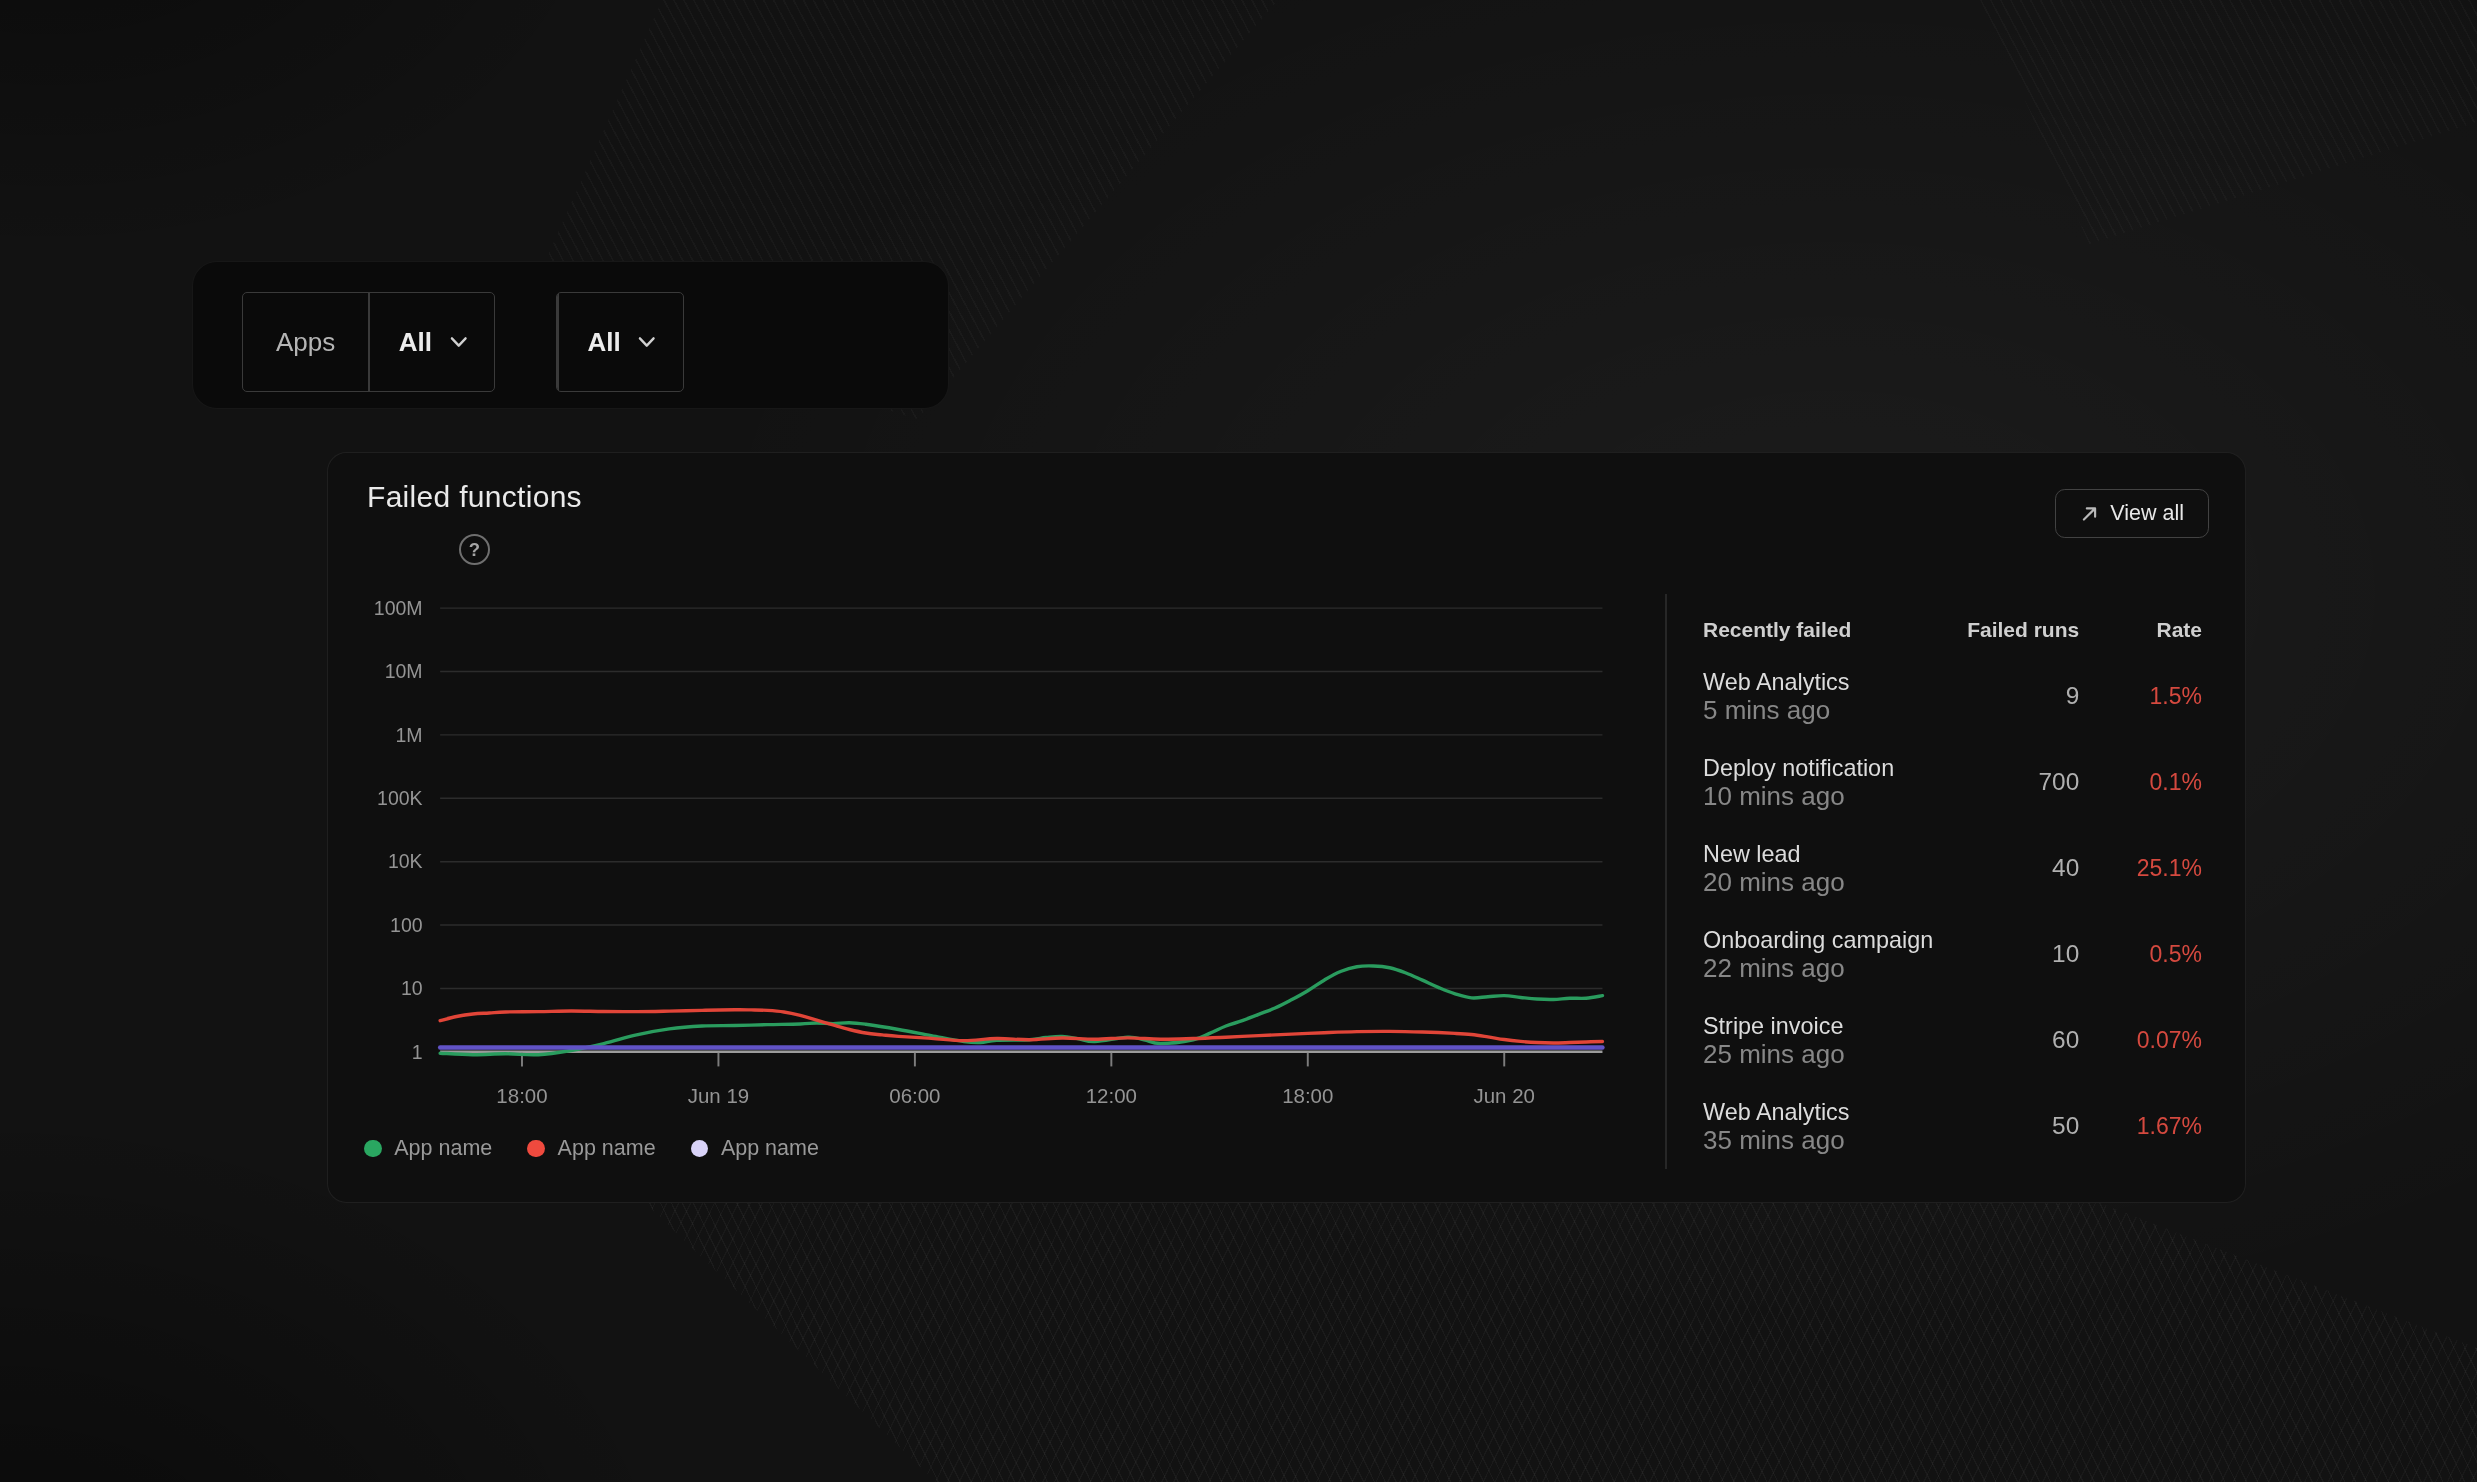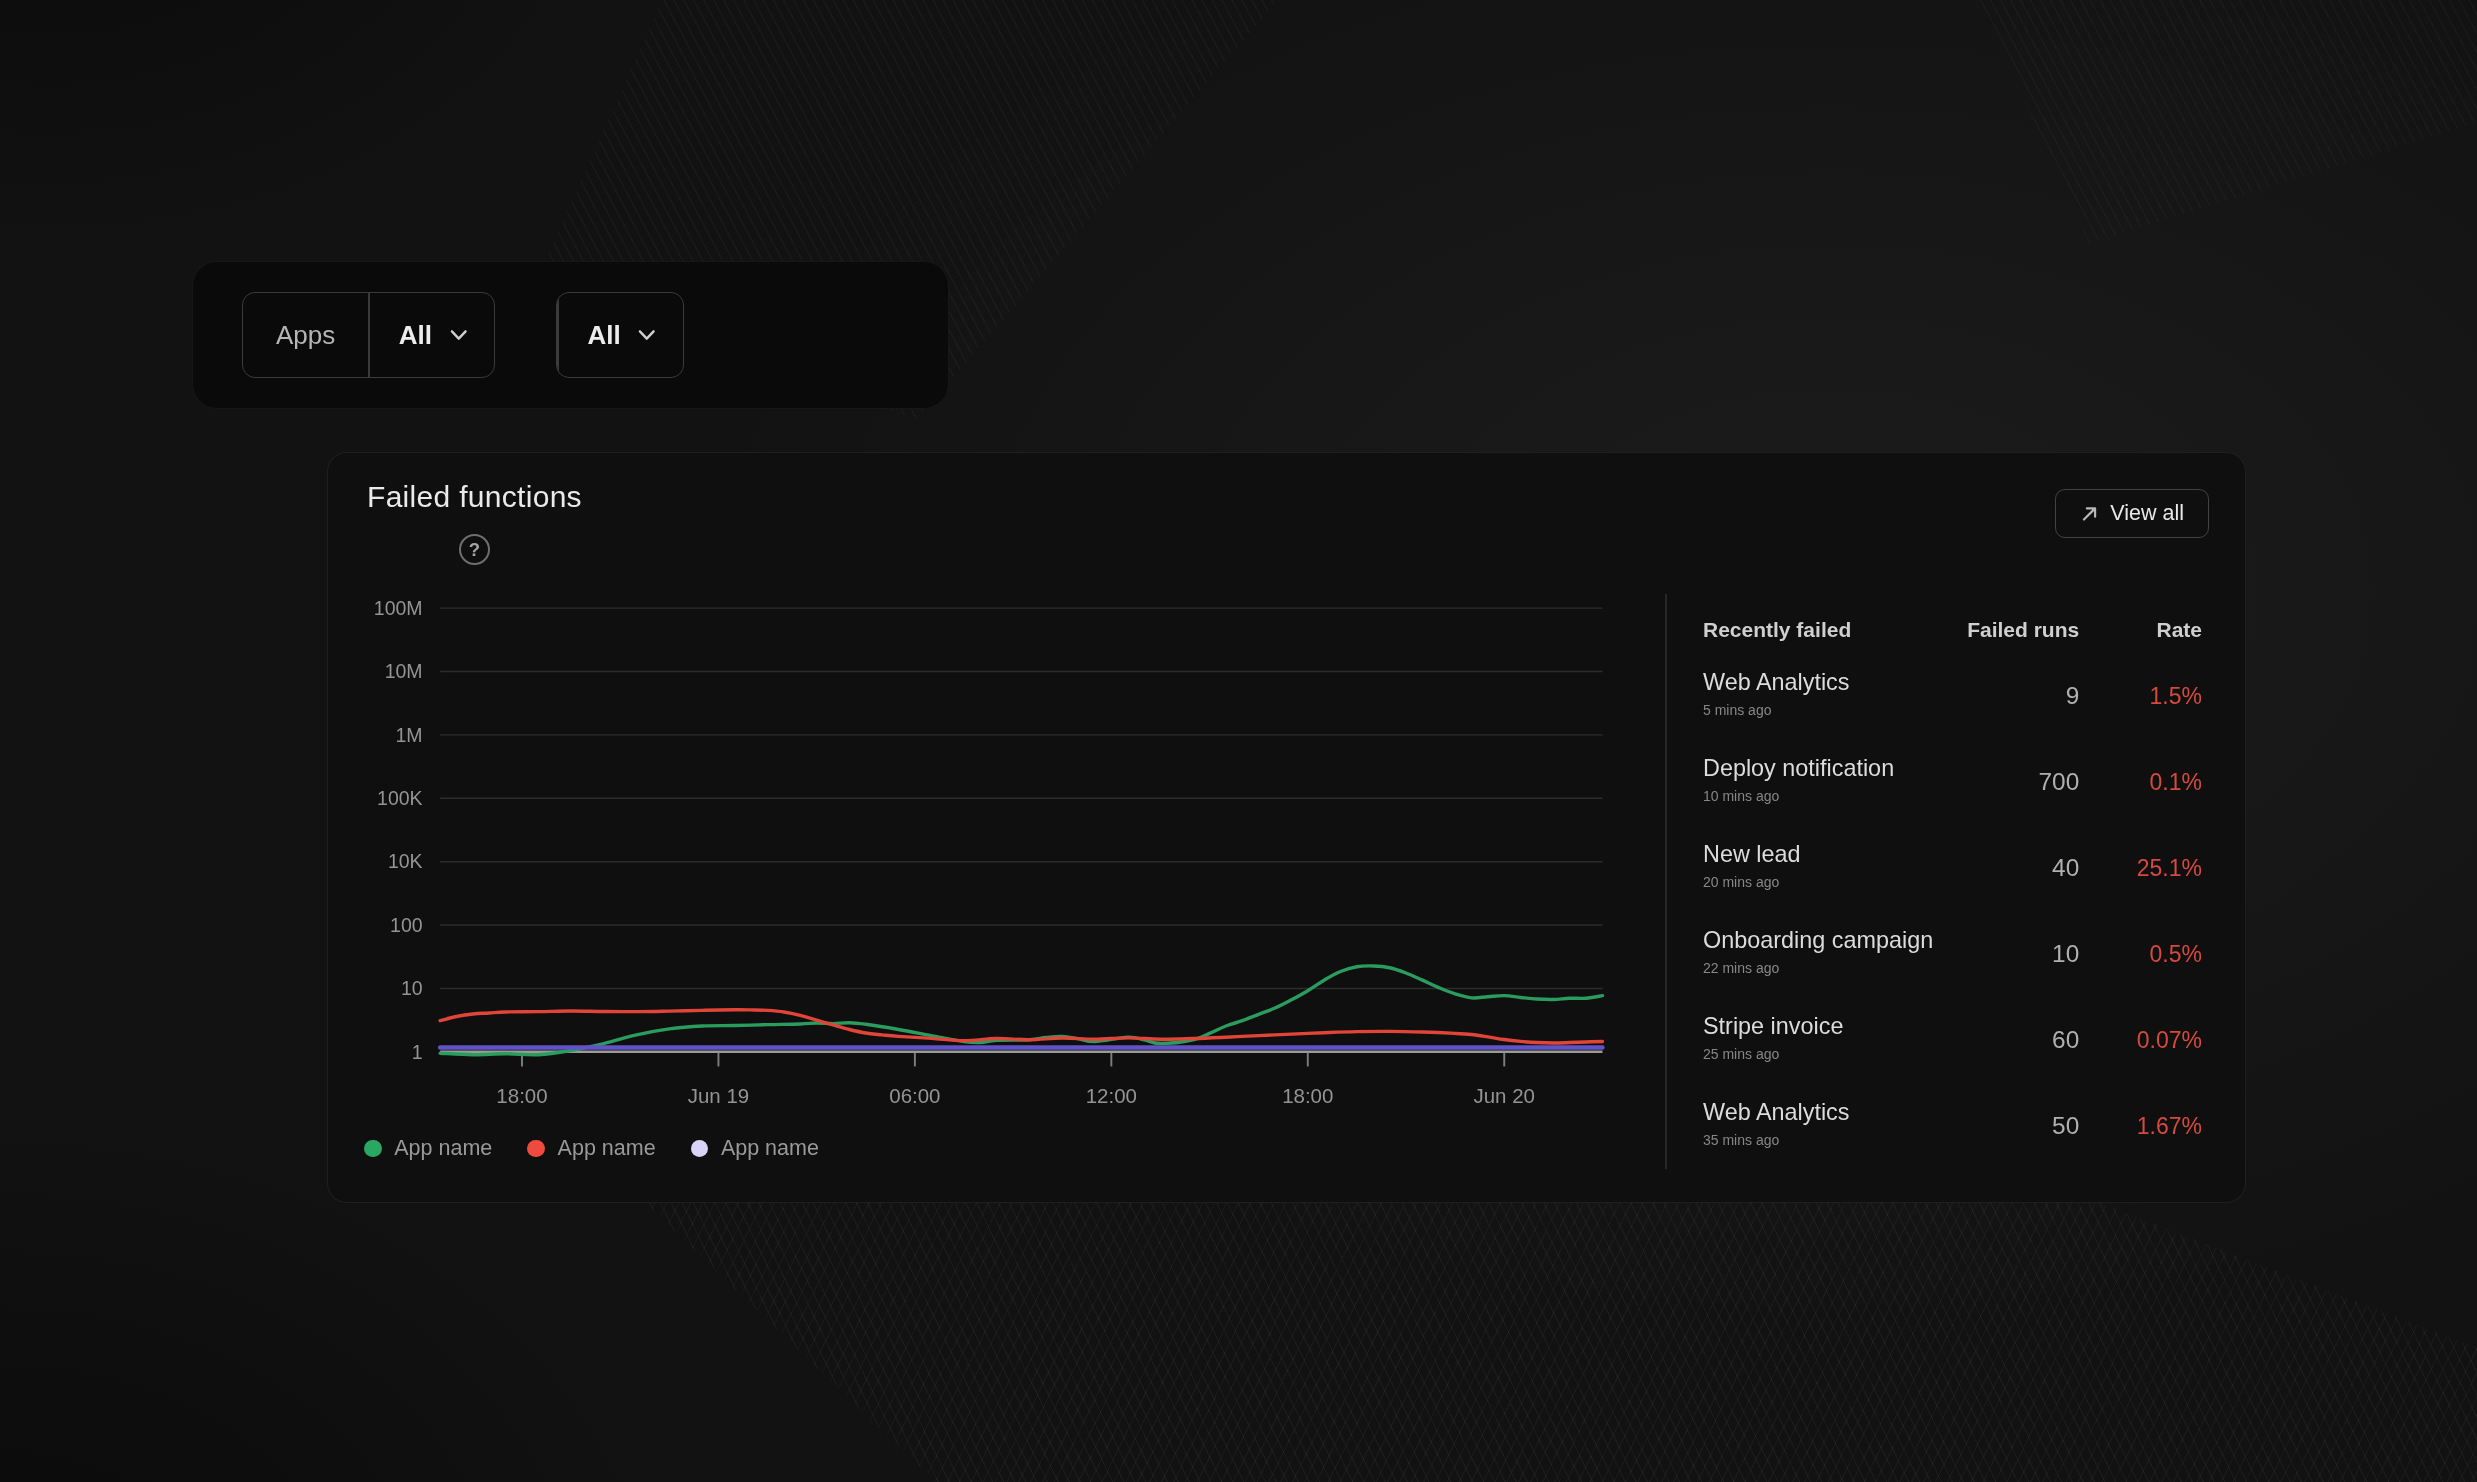--- a/index.html
+++ b/index.html
@@ -37,22 +37,22 @@
       repeating-linear-gradient(116deg, rgba(255,255,255,0.045) 0 1.2px, transparent 1.2px 10.7px);
     clip-path:polygon(644px 0px, 2097px 0px, 2477px 146px, 2477px 280px, 936px 280px);
     opacity:.8;
   }
   
   .filter-bar {
     position:absolute; left:192px; top:261px; width:757px; height:148px;
     background:#0a0a0a; border:1px solid rgba(255,255,255,0.055); border-radius:25px;
   }
   .filter-group {
-    position:absolute; top:30px; height:86px; display:flex; align-items:stretch;
-    border:1.5px solid #3a3a3a; border-radius:13px; overflow:hidden;
+    position:absolute; top:30px; height:100px; display:flex; align-items:stretch;
+    border:1.5px solid #3a3a3a; border-radius:5px; overflow:hidden;
   }
   .filter-group.g0 { left:49px; }
   .filter-group.g1 { left:363px; }
   .seg-label {
     display:flex; align-items:center; padding:0 33px;
     color:#b5b5b5; font-size:26px;
   }
   .seg-divider { width:1.5px; background:#3a3a3a; }
   .seg-value {
     display:flex; align-items:center; gap:15.6px; padding:0 25px 0 29px;
@@ -97,21 +97,21 @@
   }
   
   .rtable { position:absolute; left:1375px; top:163px; width:499px; }
   .thead, .trow { display:grid; grid-template-columns:1fr 125px 115px; column-gap:7.8px; }
   .thead { margin-bottom:25px; }
   .th { color:#cfcfcf; font-size:21px; font-weight:700; line-height:27px; }
   .th.num, .td-runs, .td-rate { text-align:right; }
   .trows { display:flex; flex-direction:column; gap:30px; }
   .trow { grid-template-rows:auto auto; cursor:pointer; }
   .td-name { grid-column:1; grid-row:1; color:#dcdcdc; font-size:23.4px; line-height:29px; }
-  .td-time { grid-column:1; grid-row:2; color:#878787; font-size:14px; line-height:27px; }
+  .td-time { grid-column:1; grid-row:2; color:#878787; font-size:26px; line-height:27px; }
   .td-runs { grid-column:2; grid-row:1 / span 2; align-self:center; color:#b0b0b0; font-size:24.4px; }
   .td-rate { grid-column:3; grid-row:1 / span 2; align-self:center; font-size:23px; font-weight:500; }
 </style>
 </head>
 <body>
 
 <div class="bg-glow"></div>
 <div class="bg-stripes-a"></div>
 <div class="bg-stripes-b"></div>
 <div class="bg-mesh"></div>

